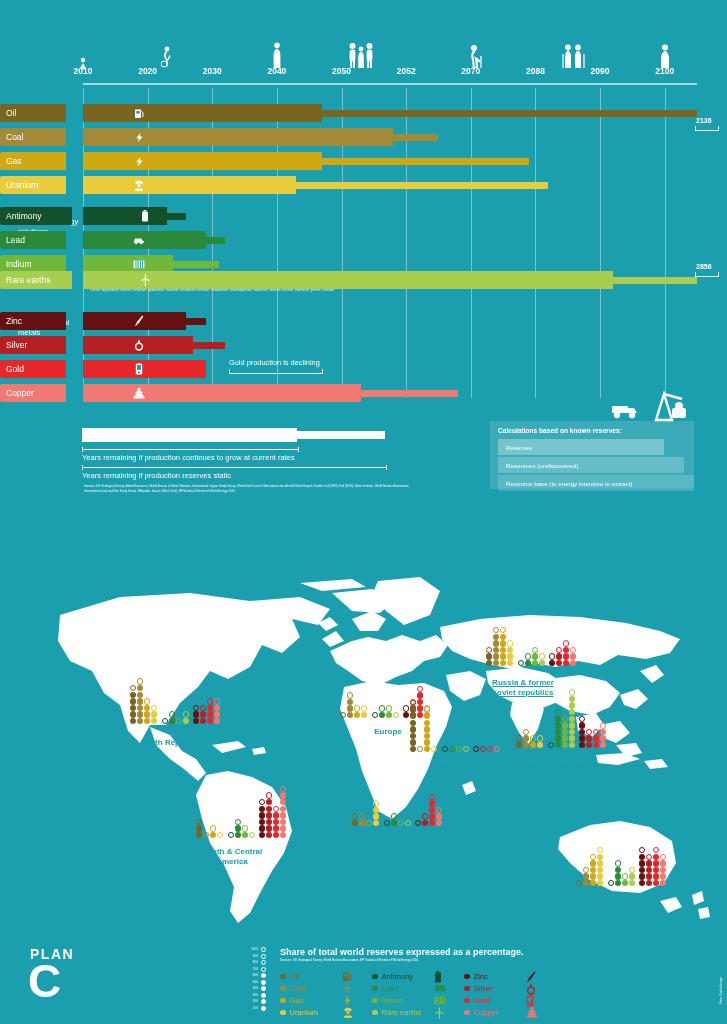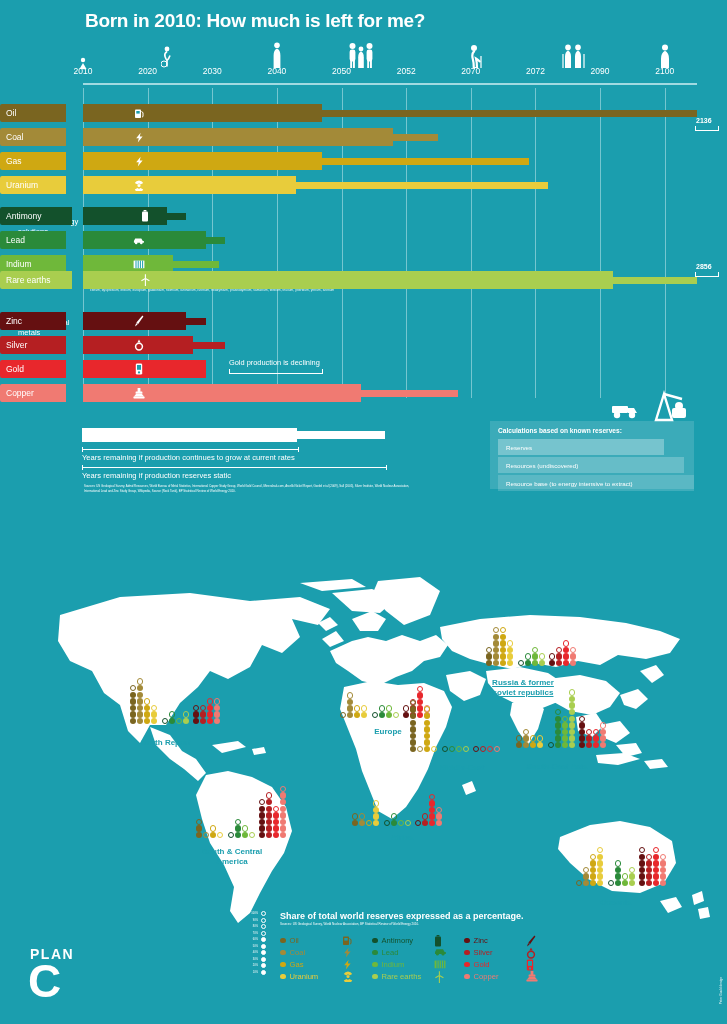--- a/index.html
+++ b/index.html
@@ -13,21 +13,21 @@
   .wrap{position:absolute;left:0;top:0;width:727px;height:1024px;}
 
   
   #main-title{
     position:absolute;left:85px;top:10px;
     font-size:19px;font-weight:bold;letter-spacing:-.3px;color:#fff;
   }
 
   
   .tl-axis{position:absolute;left:83px;top:83px;width:614px;height:2px;background:#cfeef1;opacity:.75;}
-  .tl-tick{position:absolute;top:66px;font-size:8.5px;font-weight:normal;color:#fff;transform:translateX(-50%);}
+  .tl-tick{position:absolute;top:66px;font-size:8.5px;font-weight:bold;color:#fff;transform:translateX(-50%);}
   .tl-person{position:absolute;top:44px;transform:translateX(-50%);color:#fff;line-height:1;}
   .grid-line{position:absolute;top:88px;width:1px;height:310px;background:#bfe7ec;opacity:.55;}
 
   
   .grp-label{position:absolute;font-size:7.6px;line-height:10px;color:#fff;text-align:left;width:75px;}
   .row{position:absolute;height:18px;}
   .row .pill{
     position:absolute;left:0;top:0;height:18px;border-radius:2px 0 0 2px;
     display:flex;align-items:center;box-sizing:border-box;padding-left:6px;padding-right:4px;
     font-size:8.5px;color:#fff;white-space:nowrap;z-index:3;
@@ -58,50 +58,49 @@
 
   
   #map-title{position:absolute;left:92px;top:533px;font-size:18px;font-weight:bold;color:#cfeef1;}
   #worldmap{position:absolute;left:0;top:575px;width:727px;height:360px;}
   .region-label{position:absolute;font-size:8px;font-weight:bold;color:#1b9eae;text-align:center;transform:translateX(-50%);line-height:10px;}
   .dot{position:absolute;width:6.4px;height:6.4px;border-radius:50%;box-sizing:border-box;}
 
   
   #logo-plan{position:absolute;left:30px;top:946px;font-size:14px;font-weight:bold;letter-spacing:1.5px;color:#fff;}
   #logo-c{position:absolute;left:28px;top:958px;font-size:46px;font-weight:bold;color:#fff;line-height:46px;}
-  #legend{position:absolute;left:246px;top:908px;width:300px;height:80px;}
+  #legend{position:absolute;left:246px;top:944px;width:300px;height:80px;}
   #legend-title{position:absolute;left:34px;top:3px;font-size:9px;font-weight:bold;color:#fff;}
   #legend-src{position:absolute;left:34px;top:14px;font-size:3px;color:#fff;line-height:4px;width:230px;}
   .lg-scale-lbl{position:absolute;font-size:2.6px;color:#fff;text-align:right;width:12px;}
   .lg-scale-dot{position:absolute;width:5.4px;height:5.4px;border-radius:50%;border:1px solid #fff;box-sizing:border-box;}
   .lg-item{position:absolute;font-size:7.6px;display:flex;align-items:center;white-space:nowrap;}
   .lg-bullet{width:5.5px;height:5.5px;border-radius:50%;margin-right:4px;display:inline-block;}
   .lg-ic{position:absolute;font-size:8px;}
   #credit{position:absolute;right:4px;bottom:20px;font-size:3.2px;color:#fff;
           writing-mode:vertical-rl;transform:rotate(180deg);}
 </style>
 </head>
 <body>
 
 <div class="wrap">
 
-  <div id="main-title">Born in 2010: How much is left for me?</div>
 
   <div id="timeline">
     <div class="tl-axis"></div>
   </div>
   <div id="ticks">
       <div class="tl-tick" style="left: 83px;">2010</div>
       <div class="tl-tick" style="left: 147.632px;">2020</div>
       <div class="tl-tick" style="left: 212.263px;">2030</div>
       <div class="tl-tick" style="left: 276.895px;">2040</div>
       <div class="tl-tick" style="left: 341.526px;">2050</div>
       <div class="tl-tick" style="left: 406.158px;">2052</div>
       <div class="tl-tick" style="left: 470.789px;">2070</div>
-      <div class="tl-tick" style="left: 535.421px;">2072</div>
+      <div class="tl-tick" style="left: 535.421px;">2088</div>
       <div class="tl-tick" style="left: 600.053px;">2090</div>
       <div class="tl-tick" style="left: 664.684px;">2100</div>
     </div>
   <div id="people">
       <div class="tl-person" style="left: 83px; top: 56px;"><svg width="10" height="12" viewBox="0 0 10 12">
           <circle cx="5" cy="3" r="2.2" fill="#fff"></circle>
           <path d="M1.5 12 L5 6 L8.5 12 Z" fill="#fff"></path>
         </svg></div>
       <div class="tl-person" style="left: 167.021px; top: 46px;"><svg width="12" height="22" viewBox="0 0 12 22">
           <circle cx="6" cy="3" r="2.4" fill="#fff"></circle>

